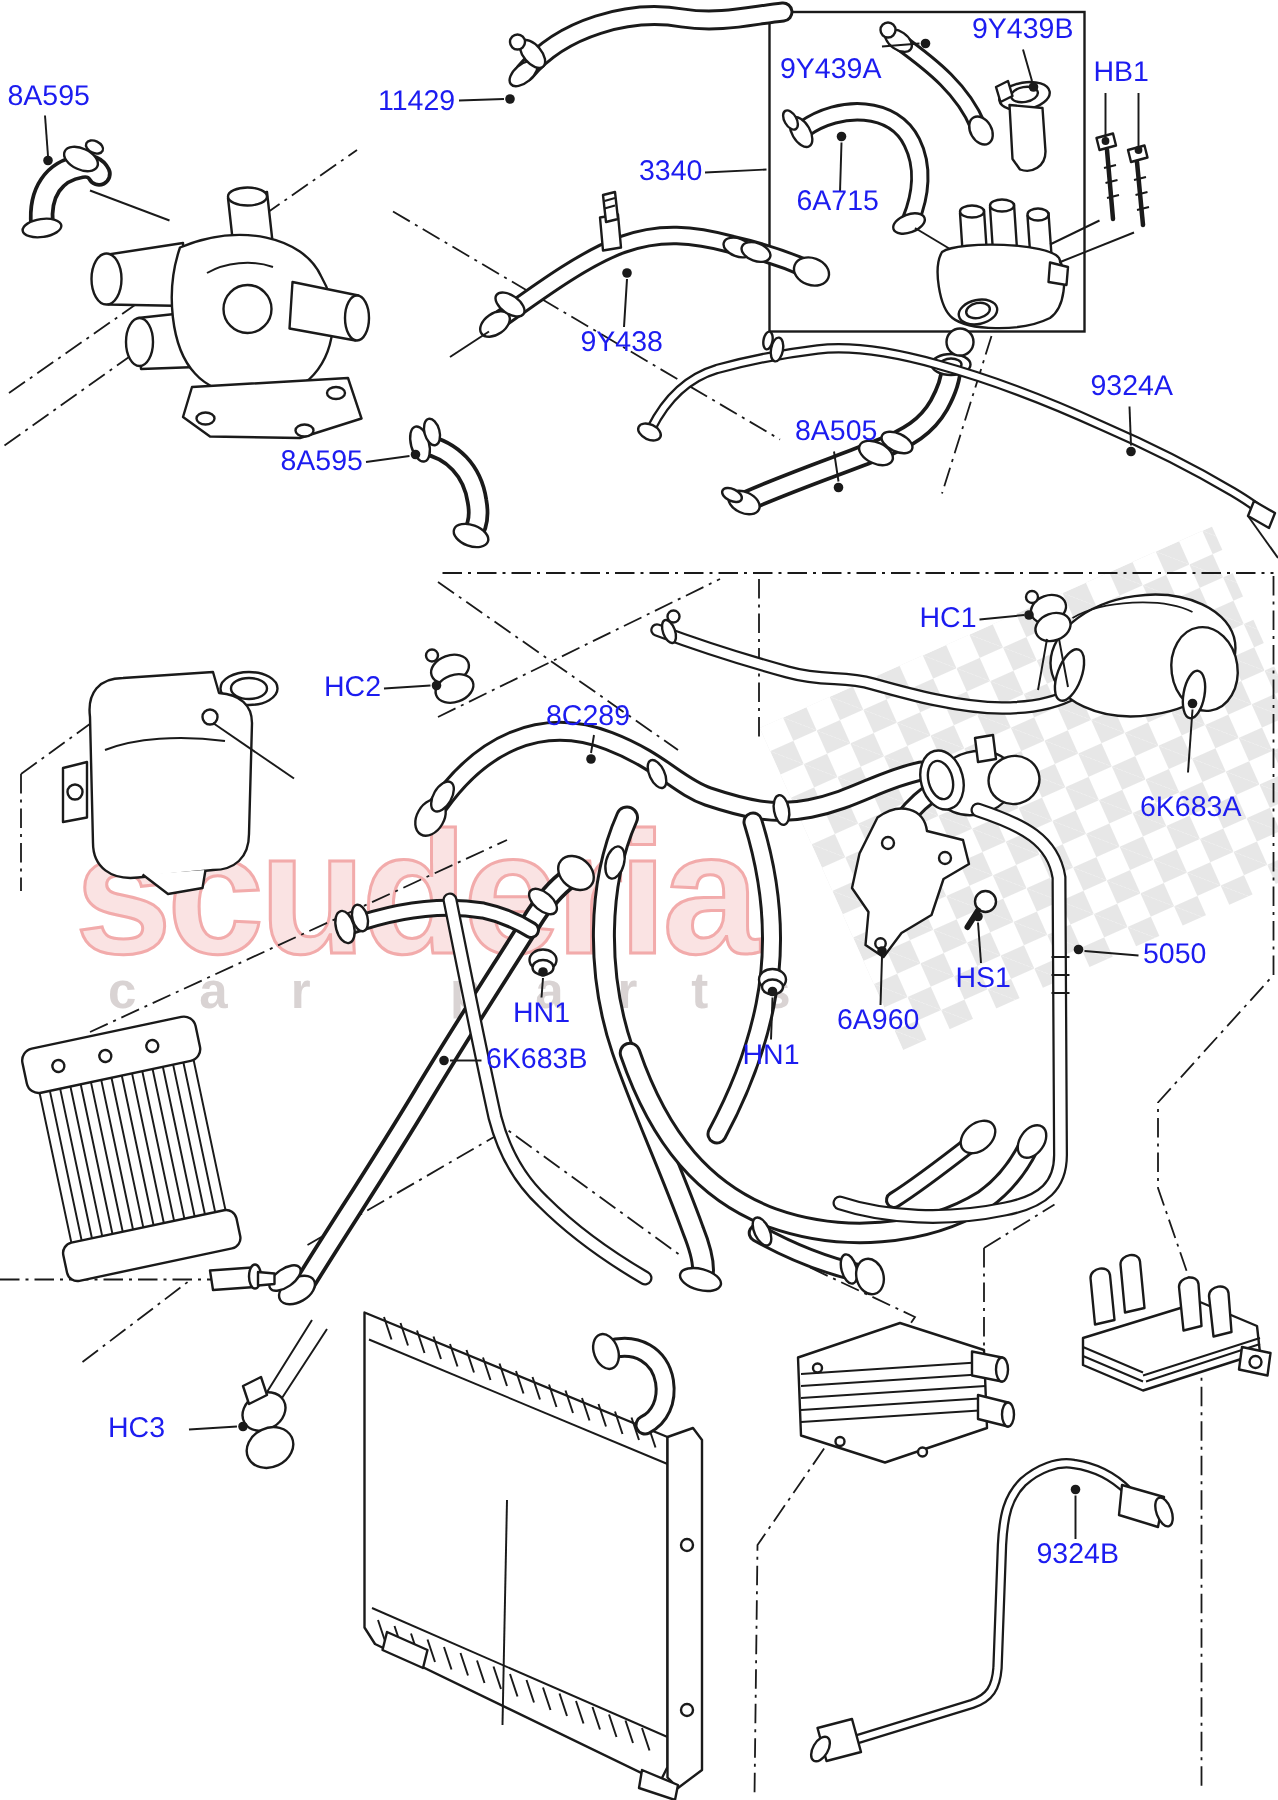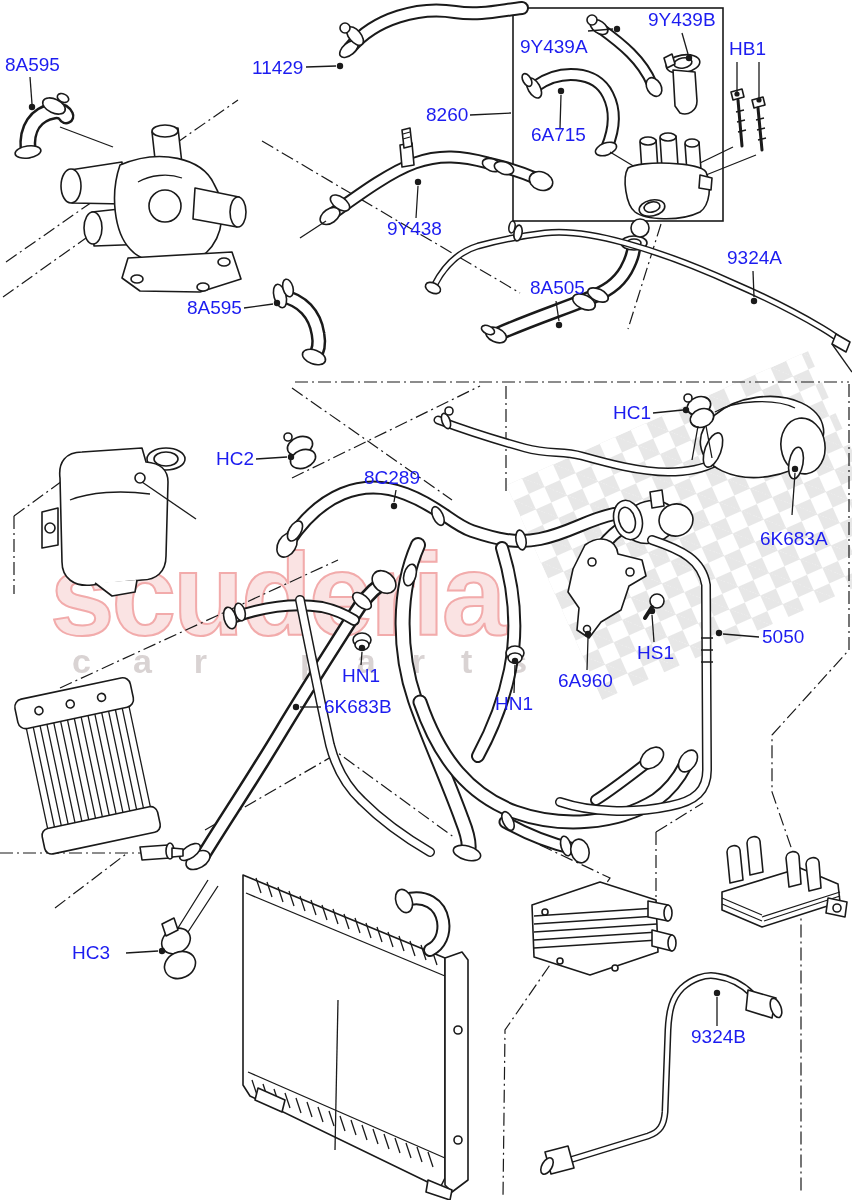--- a/index.html
+++ b/index.html
@@ -442,21 +442,21 @@
       <path class="thin" d="M717,1026 L717,997"></path>
         <circle class="dot" cx="717" cy="993" r="3.2"></circle>
     </g>
   </svg>
 
   <span class="lbl" style="left:5px;top:55px">8A595</span>
   <span class="lbl" style="left:252px;top:58px">11429</span>
   <span class="lbl" style="left:520px;top:37px">9Y439A</span>
   <span class="lbl" style="left:648px;top:10px">9Y439B</span>
   <span class="lbl" style="left:729px;top:39px">HB1</span>
-  <span class="lbl" style="left:426px;top:105px">8260</span>
+  <span class="lbl" style="left:426px;top:105px">3340</span>
   <span class="lbl" style="left:531px;top:125px">6A715</span>
   <span class="lbl" style="left:387px;top:219px">9Y438</span>
   <span class="lbl" style="left:187px;top:298px">8A595</span>
   <span class="lbl" style="left:530px;top:278px">8A505</span>
   <span class="lbl" style="left:727px;top:248px">9324A</span>
   <span class="lbl" style="left:216px;top:449px">HC2</span>
   <span class="lbl" style="left:613px;top:403px">HC1</span>
   <span class="lbl" style="left:364px;top:468px">8C289</span>
   <span class="lbl" style="left:760px;top:529px">6K683A</span>
   <span class="lbl" style="left:762px;top:627px">5050</span>

